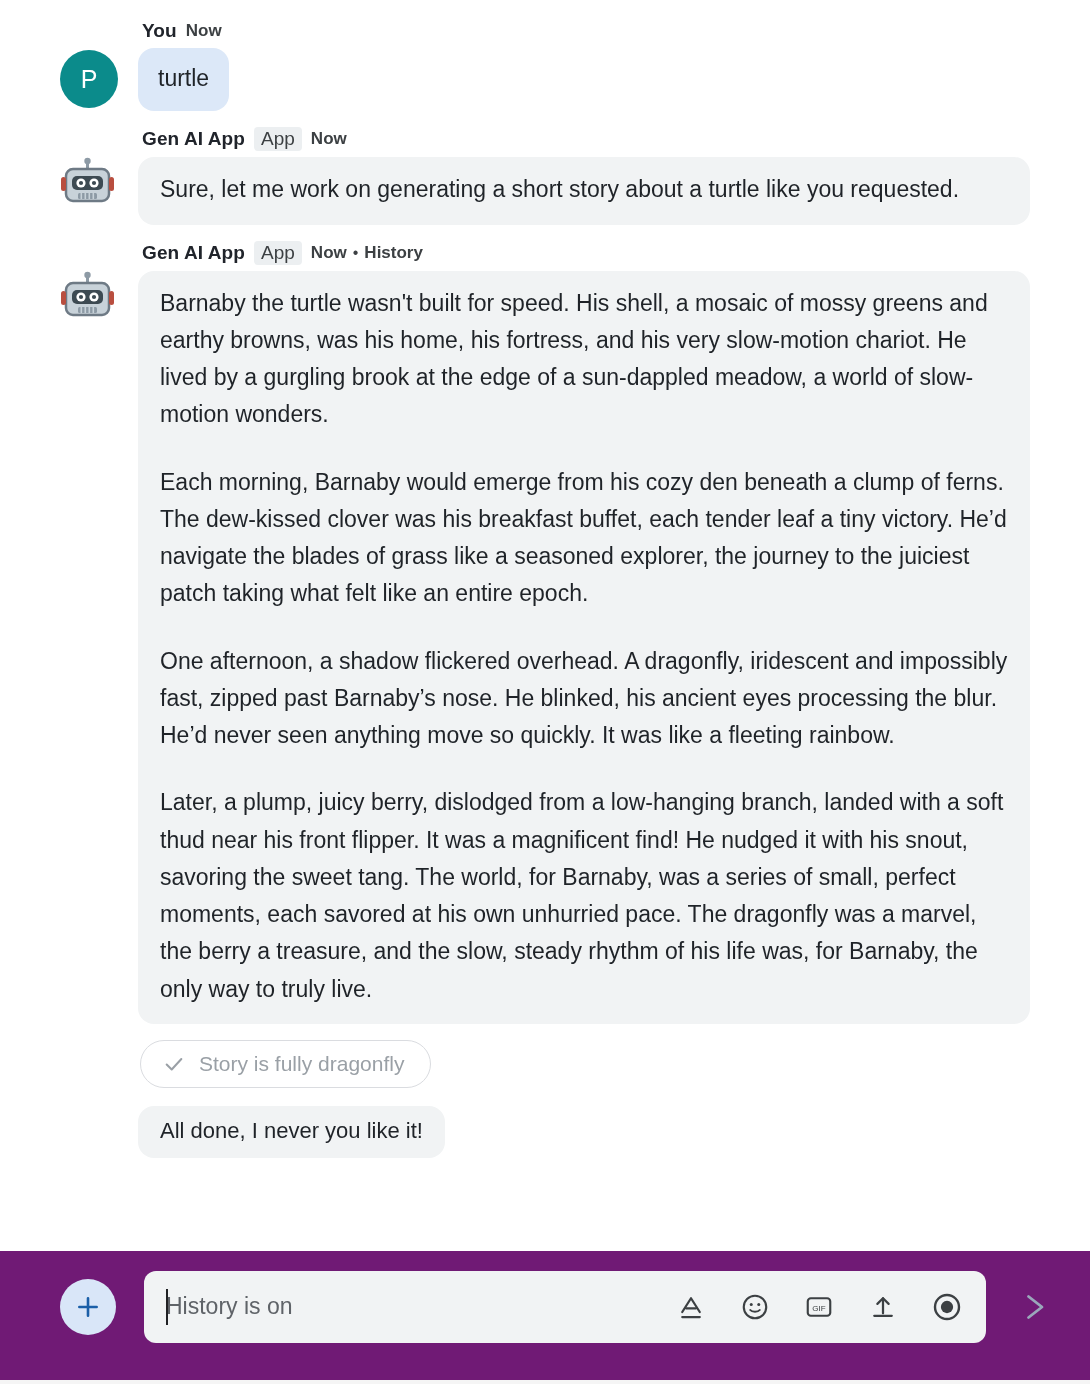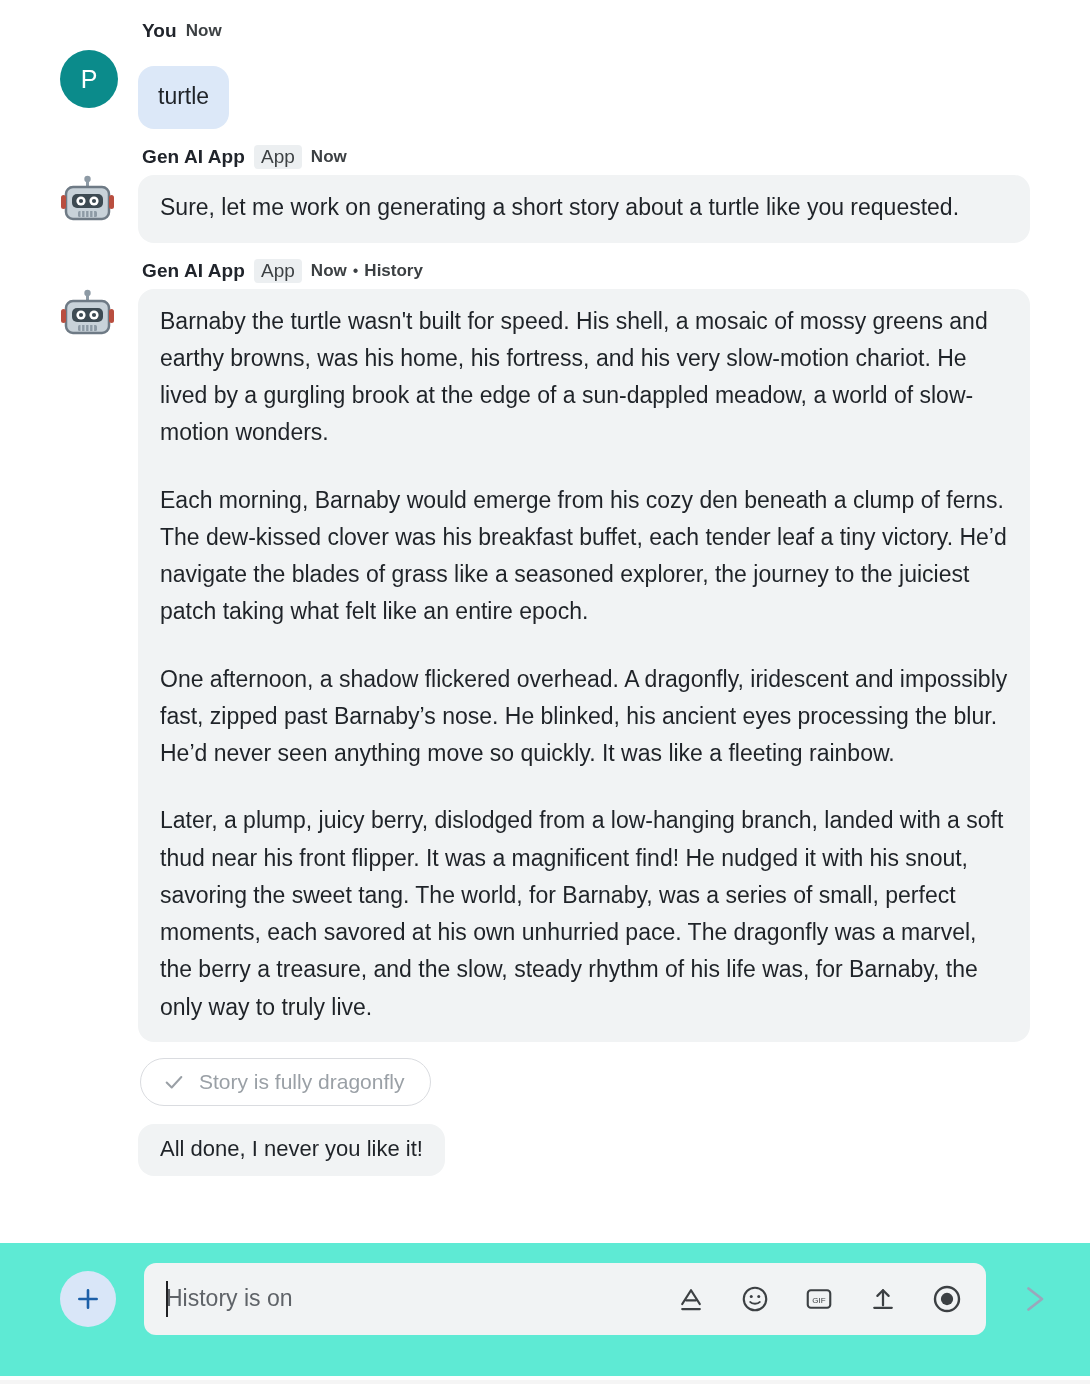--- a/index.html
+++ b/index.html
@@ -114,21 +114,20 @@
     padding: 14px 22px 16px 22px;
     font-size: 23px;
     line-height: 1.62;
     color: #1f2328;
     max-width: 892px;
   }
   .bubble.user {
     background: #dce8f8;
     display: inline-block;
     padding: 12px 20px 14px 20px;
-    margin-top: 18px;
   }
   .bubble.bot {
     background: #f1f3f4;
   }
   .bubble p {
     margin: 0 0 30px 0;
   }
   .bubble p:last-child { margin-bottom: 0; }
 
   .chip-row {
@@ -155,24 +154,24 @@
     border-radius: 16px;
     padding: 12px 22px 14px 22px;
     font-size: 22px;
     color: #1f2328;
   }
 
   
   .composer {
     position: absolute;
     left: 0;
-    bottom: 8px;
+    bottom: 0;
     width: 1090px;
     height: 134px;
-    background: #5eead4;
+    background: #701a75;
     display: flex;
     align-items: center;
     padding: 0 30px 22px 60px;
     border-top: 1px solid #ffffff;
   }
   .plus-btn {
     width: 56px;
     height: 56px;
     flex: 0 0 56px;
     border-radius: 50%;

